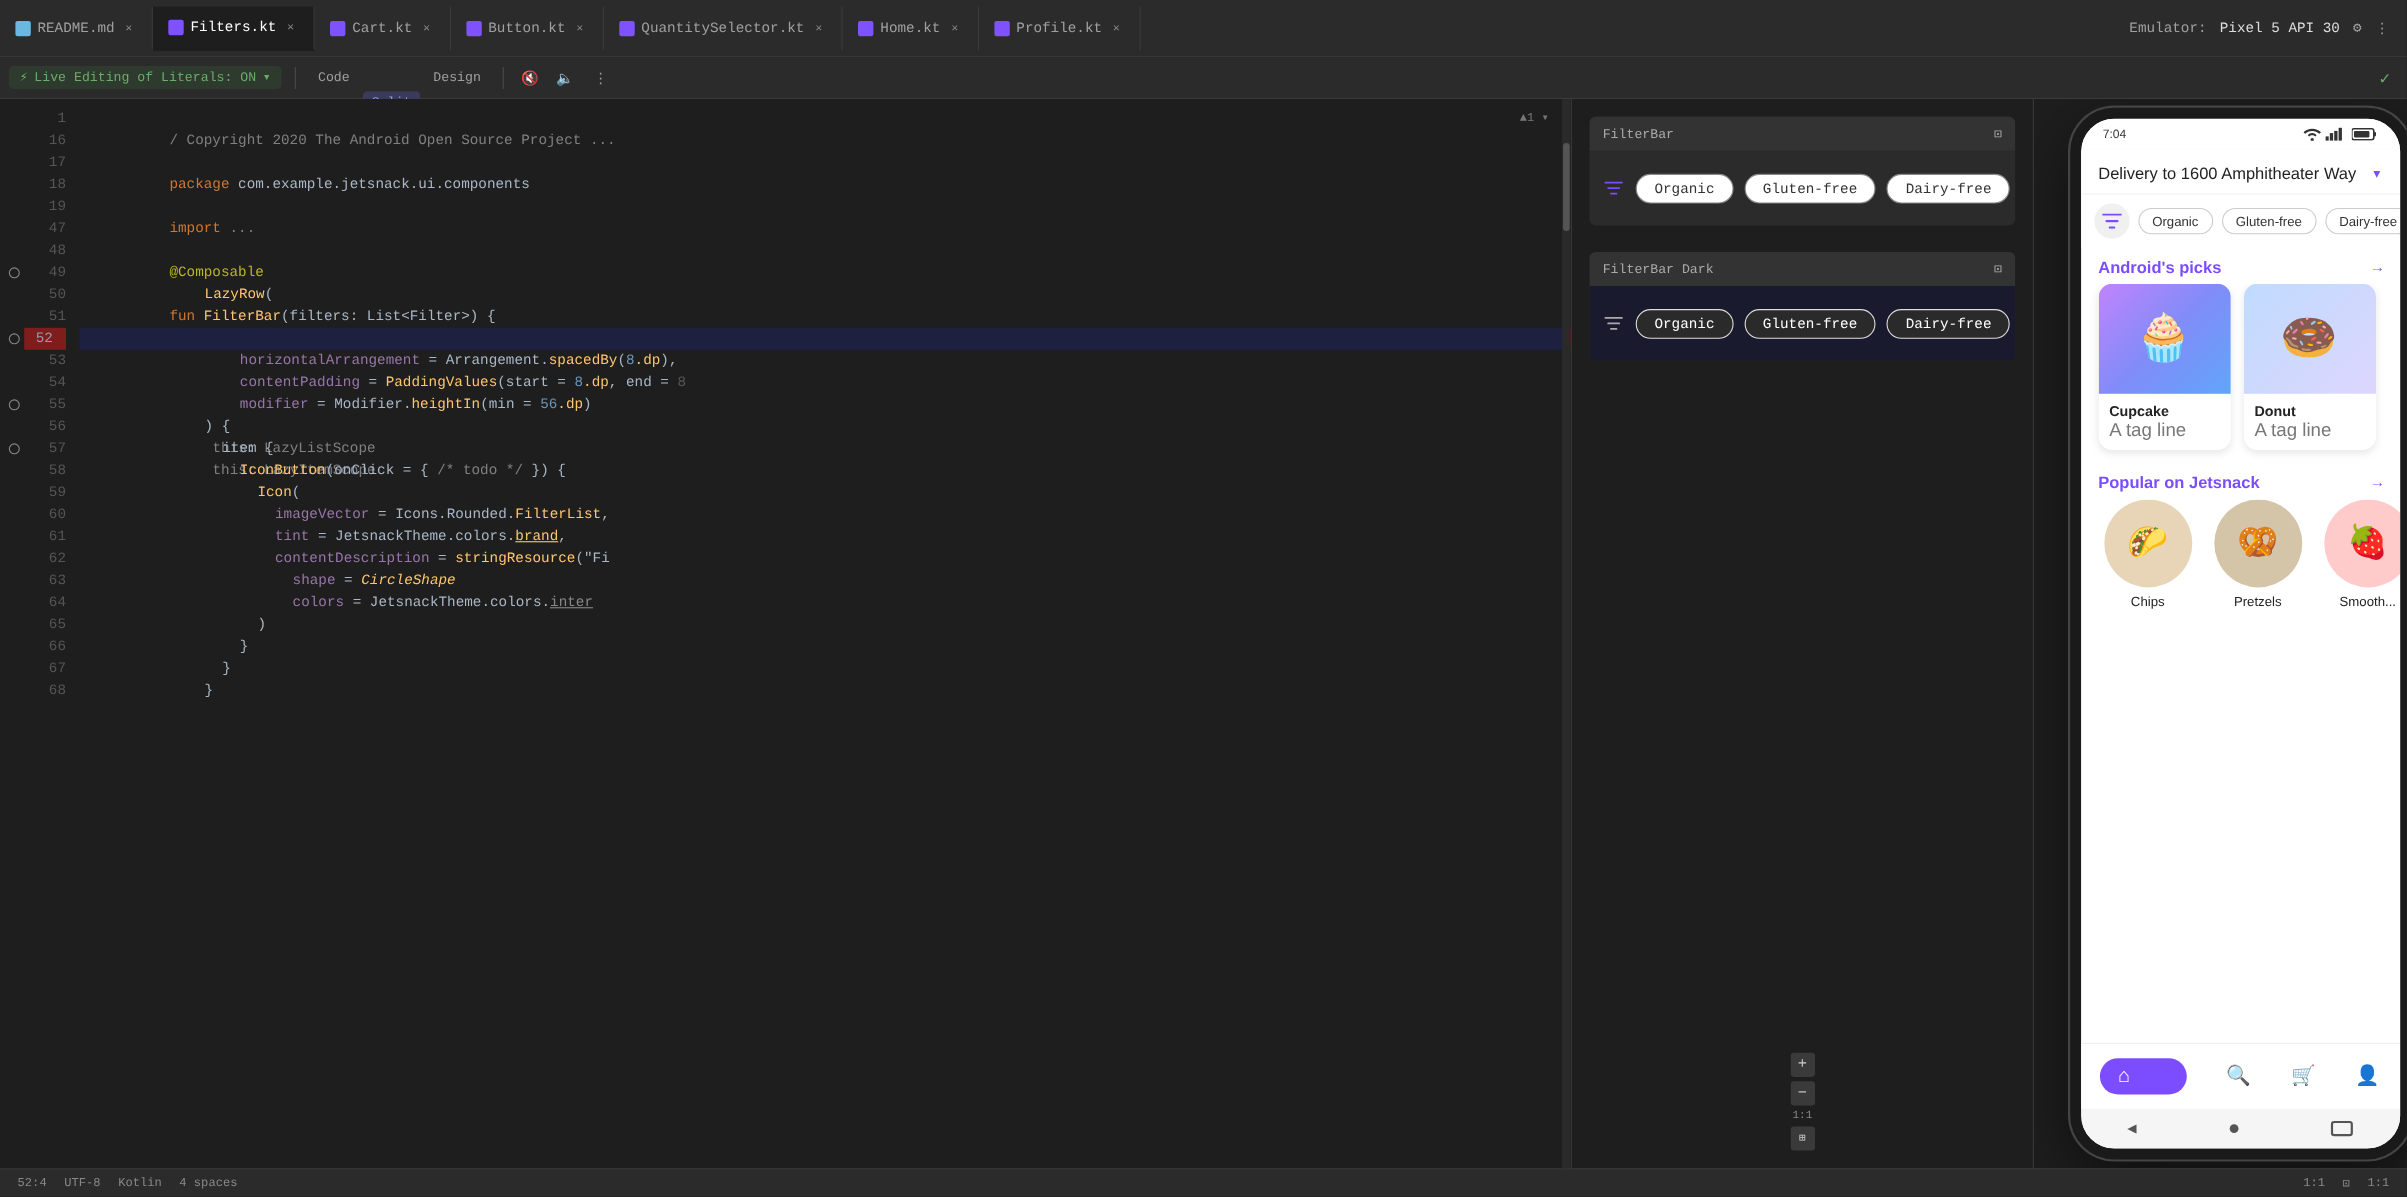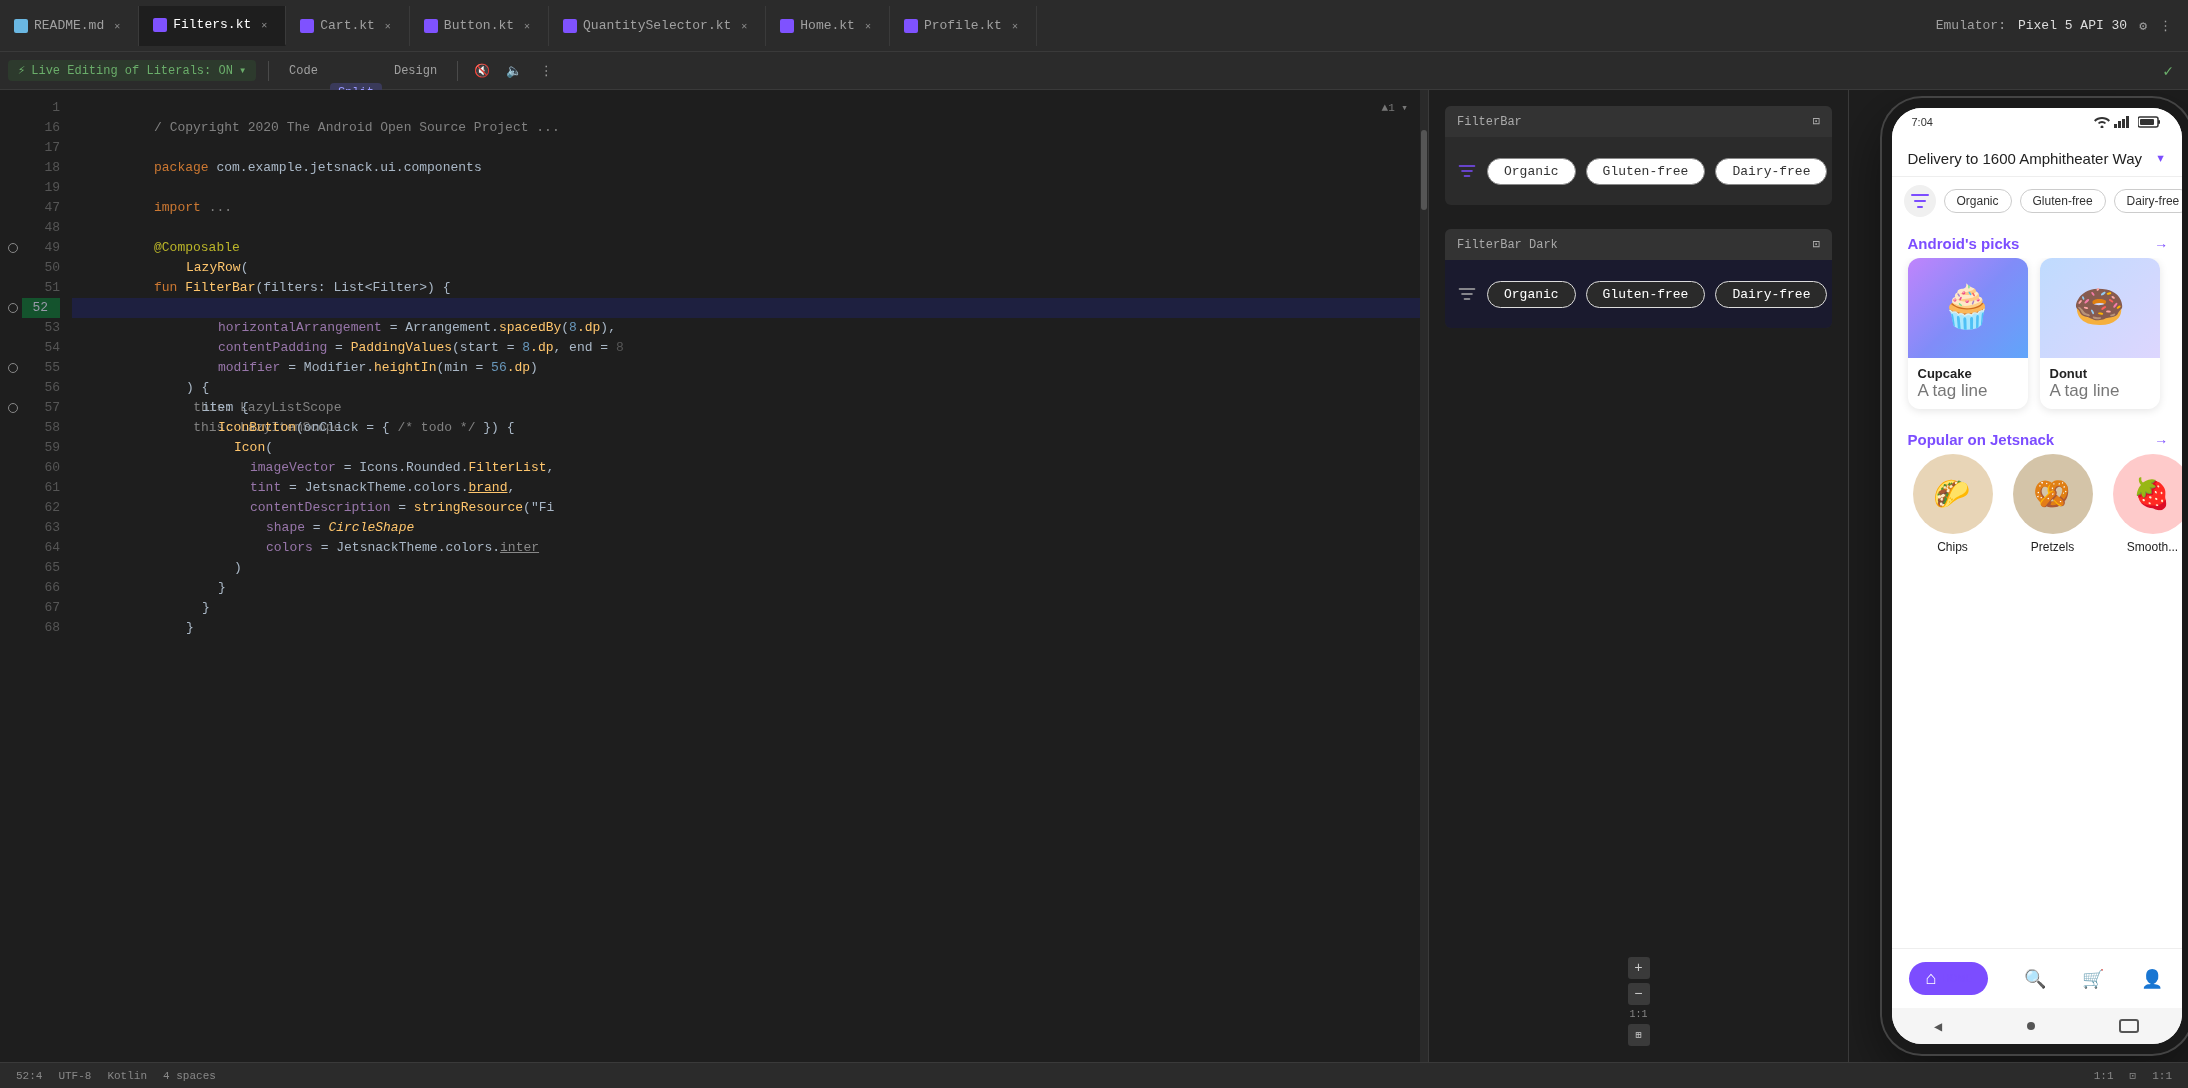--- a/index.html
+++ b/index.html
@@ -723,21 +723,21 @@
         <div>1</div>
         <div>16</div>
         <div>17</div>
         <div>18</div>
         <div>19</div>
         <div>47</div>
         <div>48</div>
         <div>49</div>
         <div>50</div>
         <div>51</div>
-        <div style="color:#9999aa; background:#14532d; width:100%; display:flex; justify-content:flex-end; padding-right:12px;">52</div>
+        <div style="color:#9999aa; background:#7f1d1d; width:100%; display:flex; justify-content:flex-end; padding-right:12px;">52</div>
         <div>53</div>
         <div>54</div>
         <div>55</div>
         <div>56</div>
         <div>57</div>
         <div>58</div>
         <div>59</div>
         <div>60</div>
         <div>61</div>
         <div>62</div>

